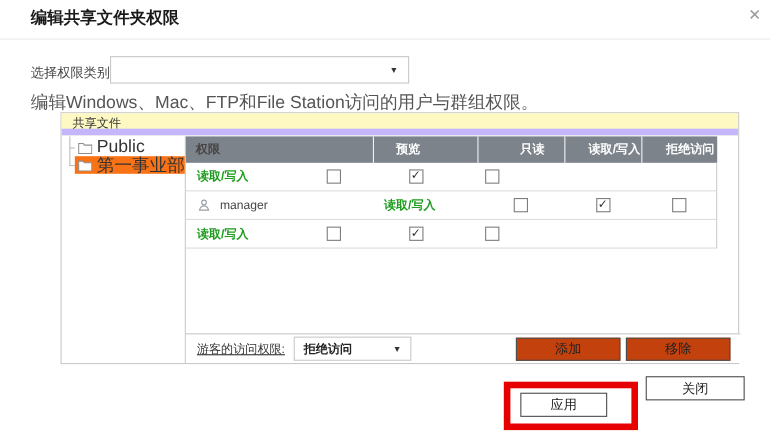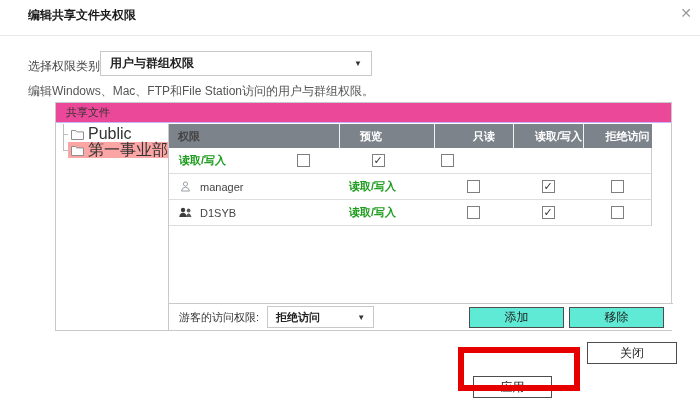--- a/index.html
+++ b/index.html
@@ -1,43 +1,43 @@
 <!DOCTYPE html>
 <html><head>
 <meta charset="utf-8">
 <style>
   * { box-sizing: border-box; margin: 0; padding: 0; }
   html,body { width:700px; height:400px; background:#fff;
     font-family:"Liberation Sans","DejaVu Sans",sans-serif; }
   .dialog { position:relative; width:700px; height:400px; background:#fff; overflow:hidden; }
 
-  .dlg-title { position:absolute; left:28px; top:7px; font-size:12px; font-weight:bold; color:#1a1a1a; }
+  .dlg-title { position:absolute; left:28px; top:7px; font-size:15px; font-weight:bold; color:#1a1a1a; }
   .dlg-close { position:absolute; left:677px; top:4px; width:18px; height:18px; font-size:14px;
     color:#9a9a9a; text-align:center; line-height:18px; cursor:pointer; }
   .title-divider { position:absolute; left:0; top:35px; width:700px; height:1px; background:#e9e9e9; }
 
   .perm-label { position:absolute; left:28px; top:58px; font-size:12px; color:#444; }
   .perm-select { position:absolute; left:100px; top:51px; width:272px; height:25px;
     border:1px solid #c8c8c8; background:#fff; display:flex; align-items:center;
     padding:0 9px; font-size:12px; font-weight:bold; color:#222; cursor:pointer; }
   .perm-select .arrow, .guest-select .arrow { margin-left:auto; font-size:8px; color:#333; }
-  .perm-desc { position:absolute; left:28px; top:83px; font-size:12px; color:#555; }
+  .perm-desc { position:absolute; left:28px; top:83px; font-size:16px; color:#555; }
 
   .panel { position:absolute; left:55px; top:102px; width:617px; height:229px;
     border:1px solid #c9c9c9; background:#fff; }
-  .panel-header { height:20px; border-bottom:1px solid #c4b5fd; padding-left:10px;
-    font-size:11px; color:#333; line-height:19px; background:#ec4899; }
+  .panel-header { height:20px; border-bottom:6px solid #c4b5fd; padding-left:10px;
+    font-size:11px; color:#333; line-height:19px; background:#fef9c3; }
   .panel-body { position:absolute; left:0; top:21px; right:0; bottom:0; display:flex; }
 
   .tree { width:113px; border-right:1px solid #c9c9c9; position:relative; padding-top:2px; }
   .tree-lines { position:absolute; left:7px; top:0; width:1px; height:27px; background:#bdbdbd; }
   .tree-item { position:relative; height:16px; margin-left:12px; display:flex; align-items:center;
     gap:4px; padding-left:3px; font-size:16px; color:#333; cursor:pointer; white-space:nowrap; }
   .tree-item::before { content:""; position:absolute; left:-5px; top:8px; width:5px; height:1px; background:#bdbdbd; }
-  .tree-item.checked { background:#fca5a5; }
+  .tree-item.checked { background:#f97316; }
   .folder-icon { display:inline-flex; flex:none; }
 
   .table-section { flex:1; display:flex; flex-direction:column; position:relative;justify-content:flex-end; }
   .thead { display:flex; height:24px; background:#7d838b; margin-right:21px; }
   .th { color:#fff; font-size:11px; font-weight:bold; line-height:24px; }
   .th + .th { border-left:1px solid #f2f2f2;padding-left:20px; }
   .trow { display:flex; height:26px; align-items:center; margin-right:21px;
     border-bottom:1px solid #ddd; border-right:1px solid #ccc; }
   .c-perm { width:170px; display:flex; align-items:center; gap:7px; padding-left:9px;
     font-size:11px; color:#444; }
@@ -49,47 +49,46 @@
     display:flex; align-items:center; justify-content:center; font-size:11px; color:#333;
     line-height:11px; cursor:pointer; }
   .checkbox .mark { visibility:hidden; }
   .checkbox.checked .mark { visibility:visible; }
   .filler { flex:1; }
   .row-icon { display:inline-flex; width:15px; justify-content:center; flex:none; }
   .row-icon .icon-user { display:none; }
   .row-icon[data-icon="user-icon"] .icon-user { display:inline; }
 
   .guest-bar { height:27px; border-top:1px solid #c9c9c9; display:flex; align-items:center; background:#fff; }
-  .guest-label { margin-left:10px; font-size:11px; color:#333; }
+  .guest-label { margin-left:10px; font-size:11px; color:#333;text-decoration:underline; }
   .guest-select { width:107px; height:22px; margin-left:8px; border:1px solid #c9c9c9;
     display:flex; align-items:center; padding:0 8px; font-size:11px; font-weight:bold;
     color:#222; cursor:pointer; background:#fff; }
   .guest-buttons { margin-left:auto; margin-right:9px; display:flex; gap:5px; }
-  .btn-sm { width:95px; height:21px; border:1px solid #4d4d4d; background:#5eead4;
+  .btn-sm { width:95px; height:21px; border:1px solid #4d4d4d; background:#c2410c;
     font-size:12px; color:#222; display:flex; align-items:center; justify-content:center; cursor:pointer; }
 
-  .btn-apply { position:absolute; left:473px; top:376px; width:79px; height:22px; }
+  .btn-apply { position:absolute; left:473px; top:357px; width:79px; height:22px; }
   .btn-close { position:absolute; left:587px; top:342px; width:90px; height:22px; }
   .btn-footer { border:1px solid #4d4d4d; background:#fff; font-size:12px; color:#222;
     display:flex; align-items:center; justify-content:center; cursor:pointer; }
   .apply-annotation { position:absolute; left:458px; top:347px; width:122px; height:44px;
     border:6px solid #e60000; pointer-events:none; }
 </style>
 </head>
 <body>
 
 <div class="dialog">
 
   <div class="dlg-title">编辑共享文件夹权限</div>
   <div class="dlg-close">✕</div>
   <div class="title-divider"></div>
 
   <div class="perm-label">选择权限类别:</div>
   <div class="perm-select">
-    <span>用户与群组权限</span>
     <span class="arrow">▼</span>
   </div>
   <div class="perm-desc">编辑Windows、Mac、FTP和File Station访问的用户与群组权限。</div>
 
   <div class="panel">
     <div class="panel-header">共享文件</div>
     <div class="panel-body">
 
       <div class="tree">
         <div class="tree-lines"></div>
@@ -162,32 +161,20 @@
               </span>
             </div>
           <div class="c-deny">
               <span class="checkbox">
                 <span class="mark">✓</span>
               </span>
             </div>
         </div>
 
         <div class="trow">
-          <div class="c-perm">
-            <span class="row-icon" data-icon="group-icon">
-              <svg class="icon-group" width="15" height="11" viewBox="0 0 15 11">
-                  <circle cx="5" cy="3" r="2.2" fill="#3c3c3c"></circle>
-                  <path d="M1.2 10 q0.9-4.2 3.8-4.2 t3.8 4.2 z" fill="#3c3c3c"></path>
-                  <circle cx="10.6" cy="3.5" r="1.9" fill="#5a5a5a"></circle>
-                  <path d="M7.9 10 q0.8-3.6 2.7-3.6 t2.9 3.6 z" fill="#5a5a5a"></path>
-                </svg>
-
-            </span>
-            <span>D1SYB</span>
-          </div>
           <div class="c-prev green">读取/写入</div>
           <div class="c-ro">
               <span class="checkbox">
                 <span class="mark">✓</span>
               </span>
             </div>
           <div class="c-rw">
               <span class="checkbox checked">
                 <span class="mark">✓</span>
               </span>

